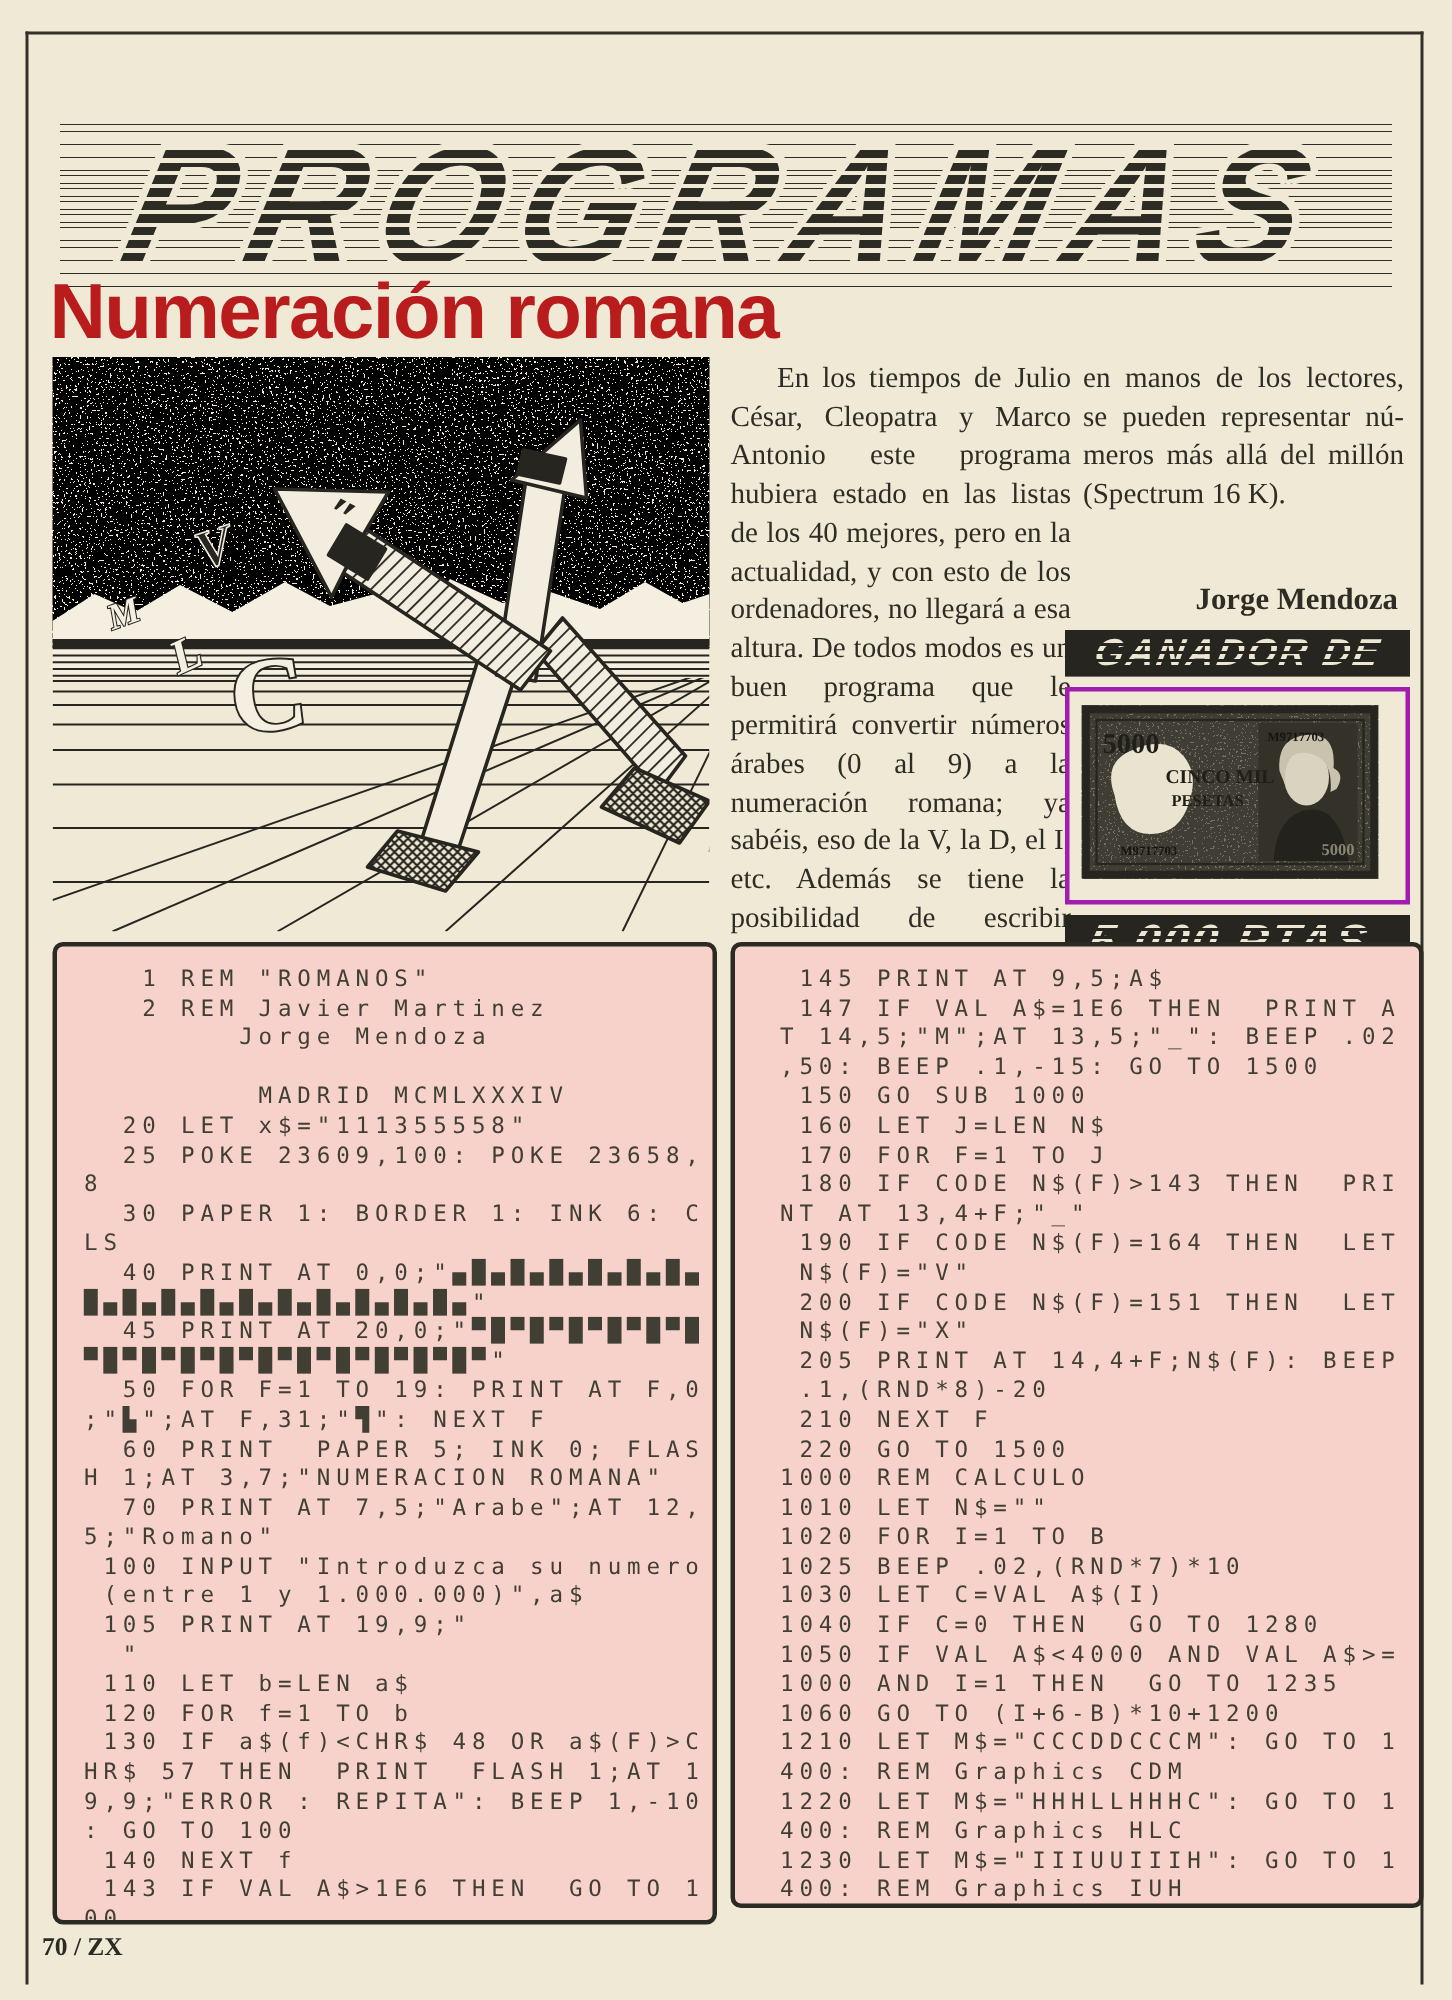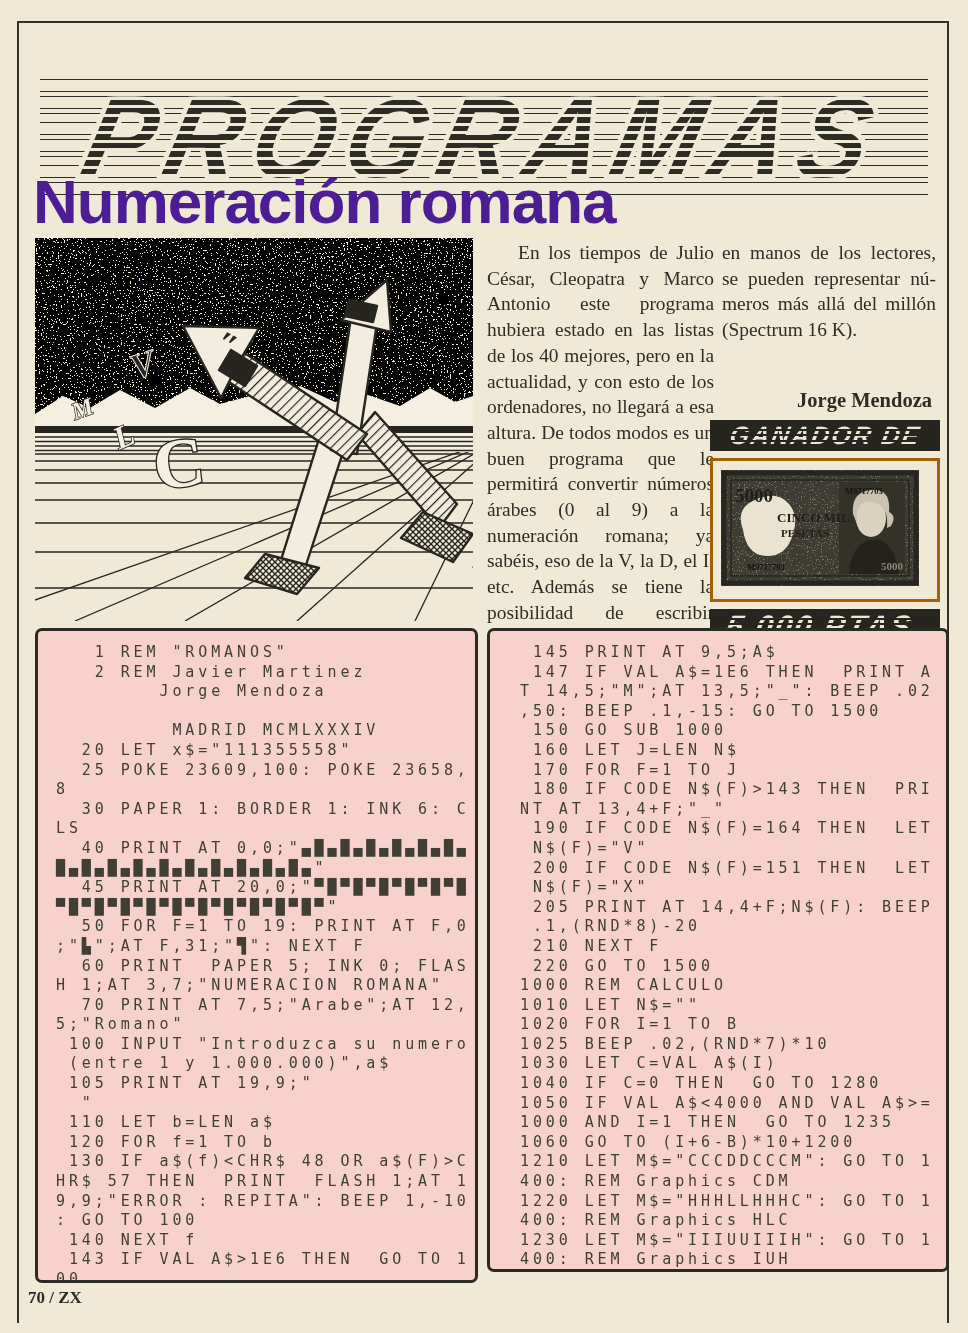--- a/index.html
+++ b/index.html
@@ -15,40 +15,40 @@
   .banner-stripes{position:absolute;left:0;right:0;top:5px;bottom:5px;
     background:repeating-linear-gradient(to bottom,#2c2b24 0 4px,transparent 4px 8.6px);}
   .banner-word{position:absolute;width:100%;top:0;line-height:128px;text-align:center;
     font-family:"Liberation Sans",sans-serif;font-weight:bold;font-style:italic;
     font-size:104px;letter-spacing:12px;color:#2c2b24;transform:skewX(-13deg) scaleY(1.08);
     text-shadow:-5px 0 0 #efe9d5,5px 0 0 #efe9d5,0 -3px 0 #efe9d5,0 3px 0 #efe9d5,
       -4px -3px 0 #efe9d5,4px 3px 0 #efe9d5,-4px 3px 0 #efe9d5,4px -3px 0 #efe9d5;}
   .banner-cut{position:absolute;inset:0;
     background:repeating-linear-gradient(to bottom,transparent 0 5.6px,#efe9d5 5.6px 8.6px);}
   
-  .title{left:33px;top:166px;font-family:"Liberation Sans",sans-serif;font-weight:bold;
-    font-size:62px;letter-spacing:-1px;color:#4c1d95;}
+  .title{left:33px;top:178px;font-family:"Liberation Sans",sans-serif;font-weight:bold;
+    font-size:52px;letter-spacing:-1px;color:#b91c1c;}
   
   .col{font-size:19.4px;line-height:25.7px;text-align:justify;color:#2e2d25;hyphens:manual;}
   .col1{left:487px;top:240px;width:227px;}
   .col1 p{margin:0;text-indent:1.6em;}
   .col2{left:722px;top:240px;width:214px;}
   .col2 p{margin:0;}
   .byline{margin-top:42px;text-align:right;font-weight:bold;font-size:20.5px;line-height:31px;padding-right:4px;}
   
   .award{left:710px;top:420px;width:230px;}
   .bar{position:relative;background:#26251f;overflow:hidden;text-align:center;}
   .bar-top{height:31px;line-height:31px;}
   .bar-bottom{height:36px;line-height:36px;margin-top:7px;}
   .bar .t{display:inline-block;font-family:"Liberation Sans",sans-serif;font-weight:bold;font-style:italic;
     color:#ece6d2;transform:skewX(-10deg);letter-spacing:2px;}
   .bar-top .t{font-size:25px;}
   .bar-bottom .t{font-size:31px;}
   .bar .cut{position:absolute;inset:0;background:repeating-linear-gradient(to bottom,transparent 0 3.4px,#26251f 3.4px 5.4px);}
-  .note-frame{margin-top:7px;border:3px solid #a16207;background:#efe9d5;padding:9px 8px;}
+  .note-frame{margin-top:7px;border:3px solid #a21caf;background:#efe9d5;padding:9px 8px;}
   
   .codebox{background:#f7d2cb;border:3px solid #2b2a23;border-radius:7px;overflow:hidden;}
   .codebox-left{left:35px;top:628px;width:437px;height:649px;}
   .codebox-right{left:487px;top:628px;width:444px;height:638px;padding-left:12px;}
   pre.code{margin:0;padding:12px 2px 6px 18px;font-family:"DejaVu Sans Mono",monospace;
     font-size:15px;line-height:19.6px;letter-spacing:3.9px;color:#413f34;white-space:pre;}
   
   .footer{left:28px;top:1288px;font-weight:bold;font-size:17px;color:#2c2b23;}
   svg text{font-family:"Liberation Serif",serif;}
 </style>

